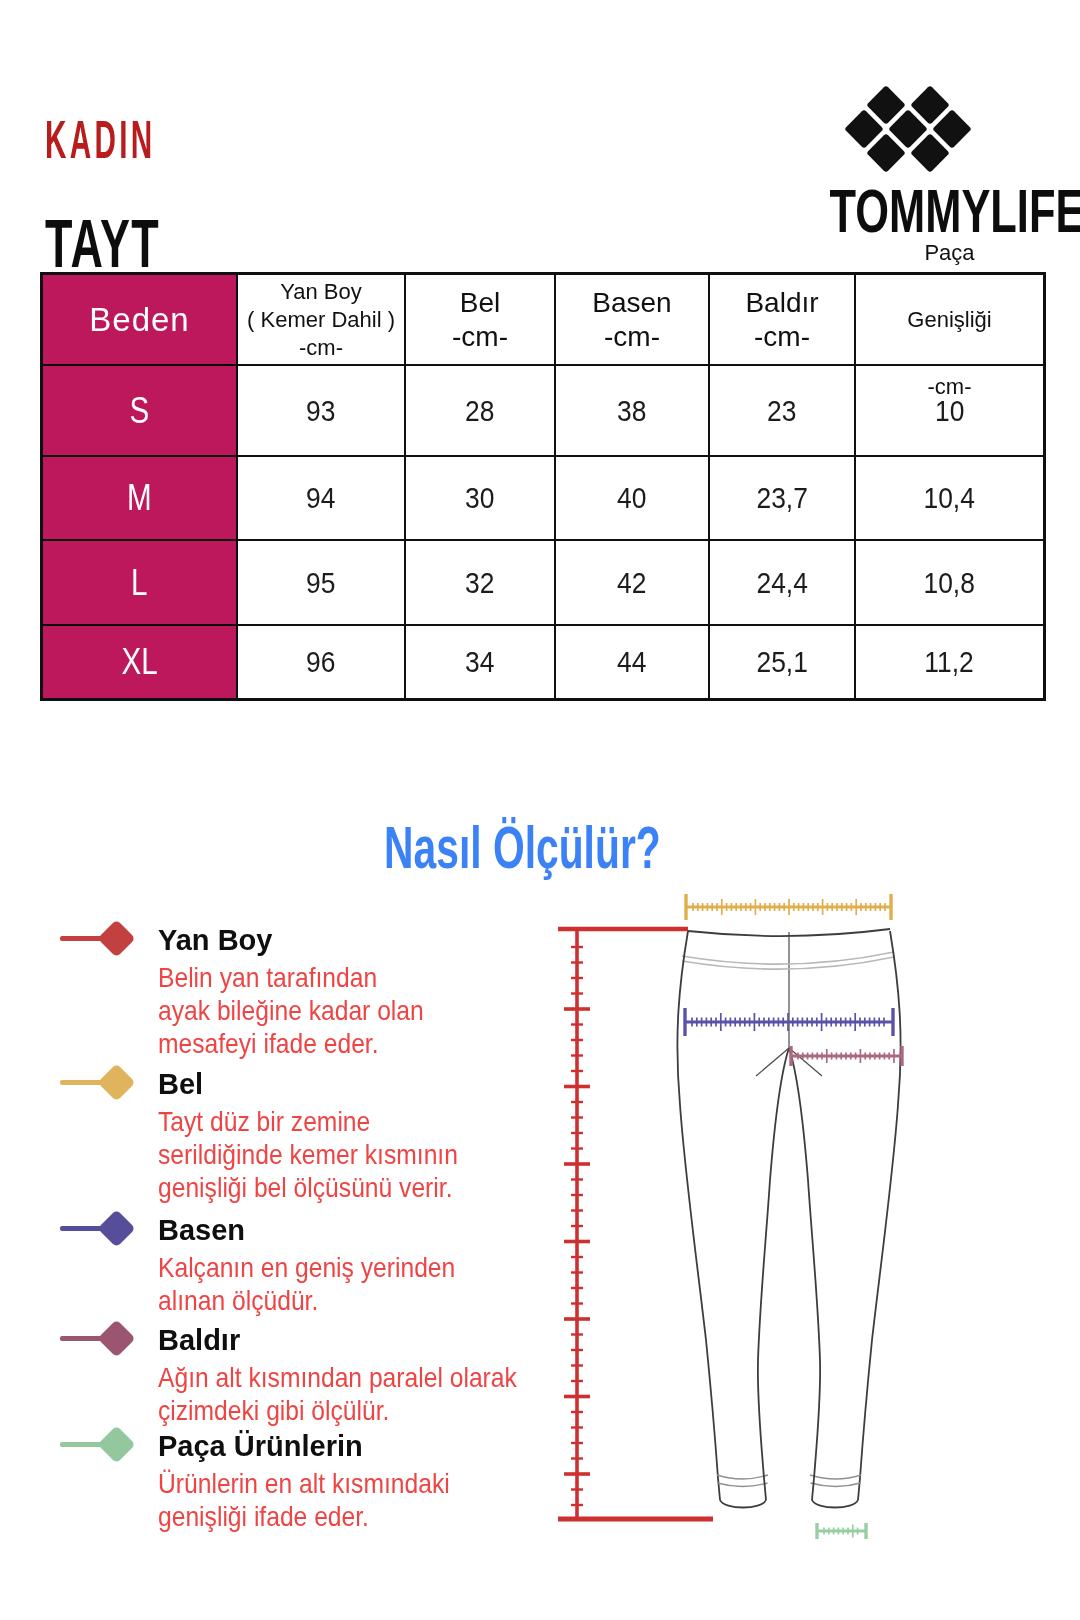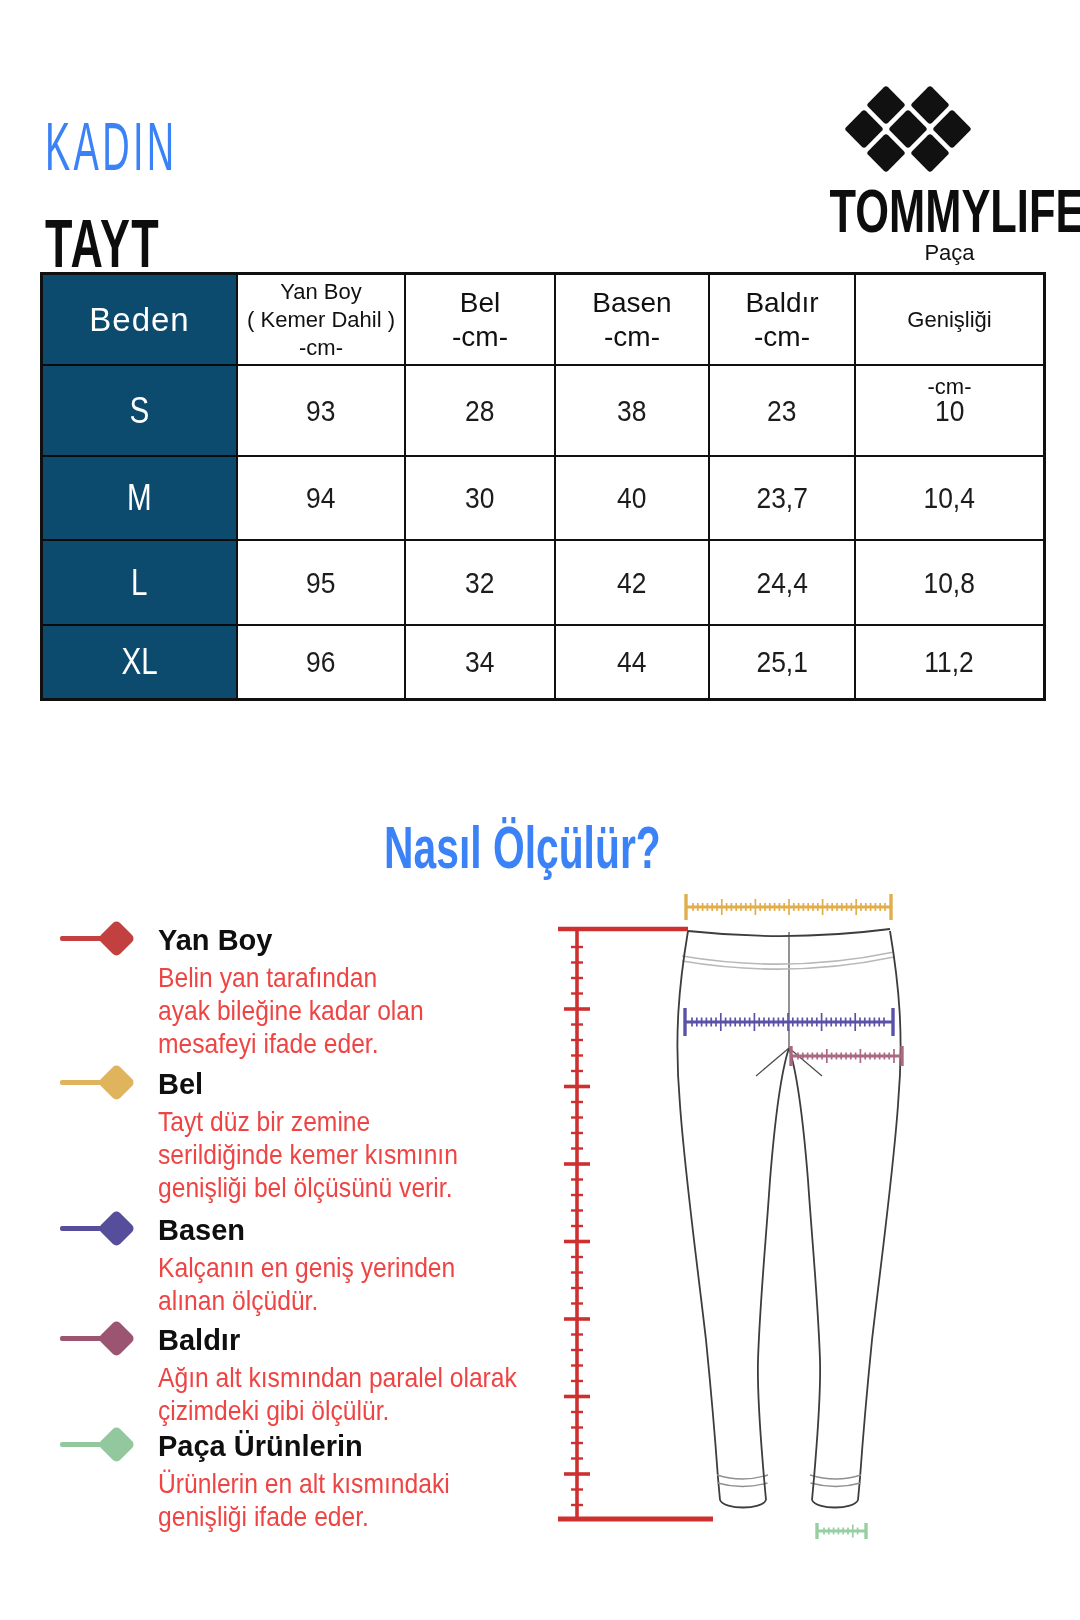--- a/index.html
+++ b/index.html
@@ -1,40 +1,40 @@
 <!DOCTYPE html>
 <html><head>
 <meta charset="utf-8">
 <style>
   html,body{margin:0;padding:0;background:#fff;}
   .page{position:relative;width:1080px;height:1620px;background:#fff;overflow:hidden;
         font-family:"Liberation Sans",sans-serif;color:#111;}
 
   
-  .kadin{position:absolute;left:45px;top:112px;font-size:69px;font-weight:400;
-         letter-spacing:6px;color:#3b82f6;line-height:1;}
+  .kadin{position:absolute;left:45px;top:112px;font-size:54px;font-weight:700;
+         letter-spacing:6px;color:#b91c1c;line-height:1;}
   .kadin .cx{display:inline-block;transform:scaleX(.55);transform-origin:left center;}
   .tayt{position:absolute;left:45px;top:180px;font-size:68px;font-weight:700;
         letter-spacing:2px;color:#0d0d0d;line-height:1;margin-top:29px;}
   .tayt .cx{display:inline-block;transform:scaleX(.66);transform-origin:left center;}
   .brand-right{position:absolute;left:775px;top:86px;width:262px;text-align:center;}
   .logo-diamonds{display:block;margin:0 auto;}
   .brand-name{margin-top:6px;font-size:62px;font-weight:700;color:#0d0d0d;line-height:1;white-space:nowrap;}
   .brand-name .cx{display:inline-block;transform:scaleX(.70);transform-origin:center;}
 
   
   .size-table{position:absolute;left:40px;top:272px;width:1000px;
               display:grid;grid-template-columns:195px 168px 150px 154px 146px 187px;
               grid-template-rows:91px 91px 84px 85px 72px;
               border:3px solid #101010;box-sizing:content-box;background:#fff;}
   .cell{box-sizing:border-box;border-right:2.5px solid #101010;border-bottom:2.5px solid #101010;
         display:flex;flex-direction:column;align-items:center;justify-content:center;text-align:center;}
   .cell.last-col{border-right:none;gap:39px;}
   .cell.last-row{border-bottom:none;}
-  .size-col{background:#0c4a6e;color:#fff;border-right-color:#101010;border-bottom-color:#0a0a0a;}
+  .size-col{background:#be185d;color:#fff;border-right-color:#101010;border-bottom-color:#0a0a0a;}
   .beden{font-size:33px;letter-spacing:1px;}
   .th2{font-size:28px;line-height:34px;}
   .th3{font-size:22px;line-height:28px;}
   .th2 .l,.th3 .l{display:block;white-space:nowrap;}
   .cxs{display:inline-block;font-size:37px;font-weight:500;transform:scaleX(.8);transform-origin:center;}
   .num{display:inline-block;font-size:30px;transform:scaleX(.88);transform-origin:center;color:#1c1c1c;}
 
   
   .section-title{position:absolute;left:0;top:818px;width:1044px;text-align:center;
                  font-size:60px;font-weight:600;color:#3b82f6;line-height:1;text-decoration:underline;}

